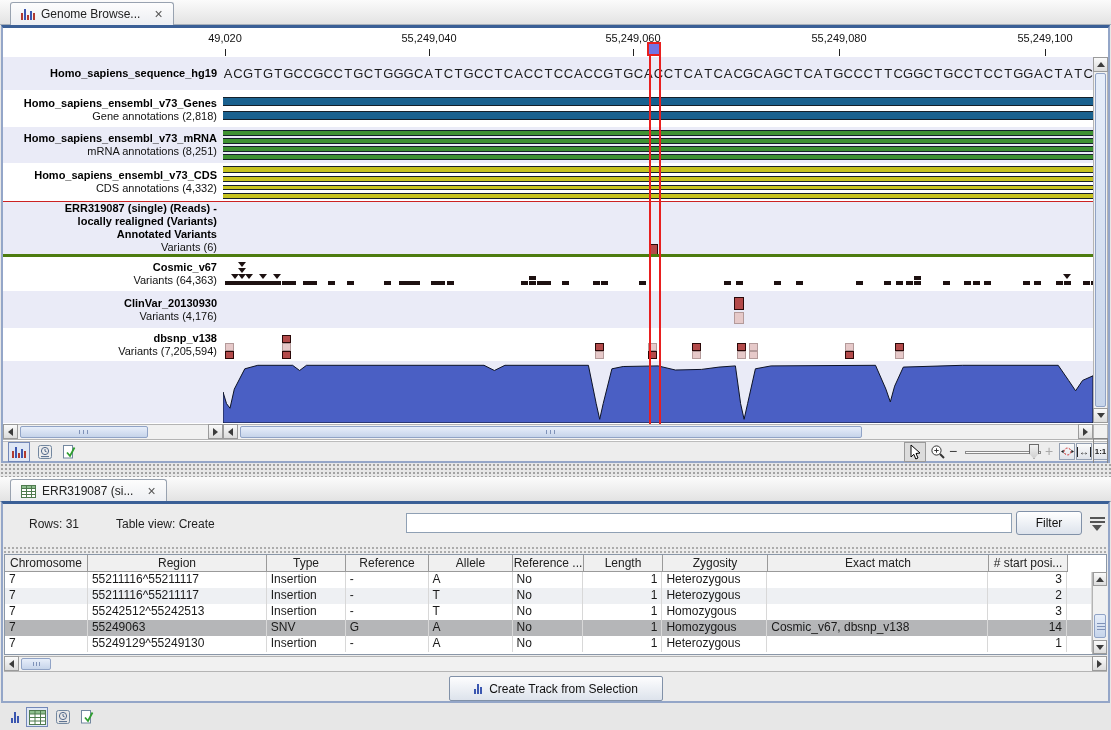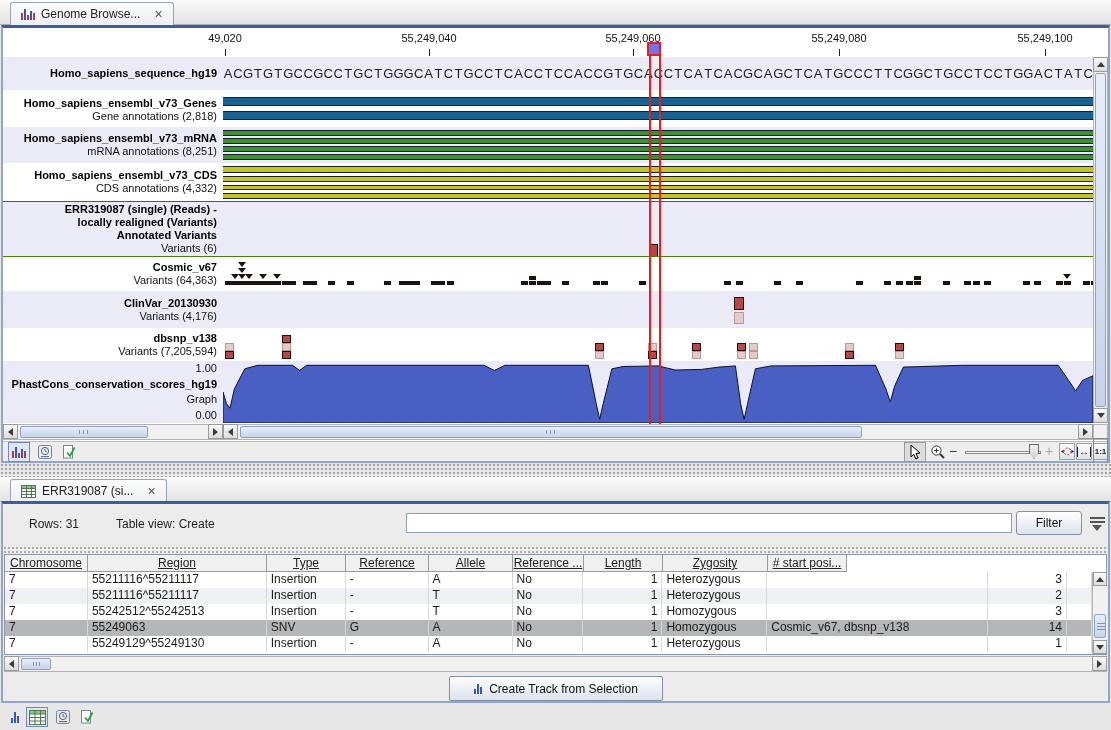--- a/index.html
+++ b/index.html
@@ -35,21 +35,21 @@
   .lavender { background:#eaebf7; }
   .white { background:#ffffff; }
   .tlabel { position:absolute; left:0; top:0; bottom:0; width:220px; display:flex; flex-direction:column;
             justify-content:center; align-items:flex-end; padding-right:6px; font-size:11px; line-height:13px; }
   .tname { font-weight:bold; color:#000; text-align:right; }
   .tsub { color:#111; text-align:right; }
   .tcontent { position:absolute; left:220px; top:0; bottom:0; width:870px; }
   .seq-row { display:flex; width:870px; height:100%; align-items:center; }
   .seq-base { flex:1; text-align:center; font-size:13px; color:#1c1c1c; }
   .featbar { position:absolute; left:0; width:870px; border-top:1px solid #15202a; border-bottom:1px solid #15202a; }
-  .err-border { border-top:1px solid #cc2222; border-bottom:1px solid #4d7c0f; }
+  .err-border { border-top:1px solid #cc2222; border-bottom:3px solid #4d7c0f; }
   .vmark { position:absolute; border:1px solid #2a0808; }
   .vdark { background:#b34a4a; }
   .vpink { background:#e6c9c9; border-color:#b39a9a; }
   .cmark { position:absolute; background:#1d1111; }
   .ctri  { position:absolute; width:0; height:0; border-left:4px solid transparent;
            border-right:4px solid transparent; border-top:5px solid #1d1111; }
 
   
   .sel-region { position:absolute; left:646px; top:27px; width:12px; height:370px;
                 border-left:2px solid #e81f1f; border-right:2px solid #e81f1f; }
@@ -89,21 +89,21 @@
   .filter-btn { position:absolute; left:1013px; top:7px; width:66px; height:24px;
                 background:linear-gradient(#ffffff,#dde3ec); border:1px solid #8191a8; border-radius:3px;
                 font-size:12px; color:#111; display:flex; align-items:center; justify-content:center; }
   .dotstrip { position:absolute; left:0; top:42px; width:1105px; height:8px;
               background-image:radial-gradient(#aaaaaa 0.7px, transparent 0.9px); background-size:4px 4px; }
 
   .vtable { position:absolute; left:1px; top:50px; width:1103px; height:101px; background:#fff;
             border:1px solid #8a97a8; }
   .thead { position:absolute; left:0; top:0; height:17px; display:flex; }
   .th { height:17px; background:#f0f0f0; border-right:1px solid #9a9a9a; border-bottom:1px solid #9a9a9a;
-        font-size:12px; color:#222; text-align:center; line-height:16px; overflow:hidden; white-space:nowrap;text-decoration:underline; }
+        font-size:12px; color:#222; text-align:center; line-height:16px; overflow:hidden; white-space:nowrap; }
   .trowline { position:absolute; left:0; height:16px; display:flex; }
   .td { height:16px; font-size:12px; color:#1a1a1a; padding:0 4px; line-height:15px; overflow:hidden;
         white-space:nowrap; border-right:1px solid #d8d8d8; }
 
   .create-btn { position:absolute; left:446px; top:172px; width:214px; height:25px;
                 background:linear-gradient(#fdfdfe,#dde3ec); border:1px solid #8191a8; border-radius:2px;
                 display:flex; align-items:center; justify-content:center; gap:7px; font-size:12px; color:#111; }
 
   .bottom-icons { position:absolute; left:0; top:705px; width:1111px; height:25px; background:#e7e7e7; }
 
@@ -381,26 +381,20 @@
             <div class="vmark vpink" style="left: 514px; top: 23px; width: 9px; height: 8px;"></div>
             <div class="vmark vpink" style="left: 526px; top: 15px; width: 9px; height: 8px;"></div>
             <div class="vmark vpink" style="left: 526px; top: 23px; width: 9px; height: 8px;"></div>
             <div class="vmark vpink" style="left: 622px; top: 15px; width: 9px; height: 8px;"></div>
             <div class="vmark vdark" style="left: 622px; top: 23px; width: 9px; height: 8px;"></div>
             <div class="vmark vdark" style="left: 672px; top: 15px; width: 9px; height: 8px;"></div>
             <div class="vmark vpink" style="left: 672px; top: 23px; width: 9px; height: 8px;"></div>
           </div>
         </div>
         <div class="trow lavender" style="top: 333px; height: 62px;">
-          <div class="tlabel" style="justify-content: space-between; padding: 1px 6px 1px 0px;">
-            <div class="tsub">1.00</div>
-            <div class="tname">PhastCons_conservation_scores_hg19</div>
-            <div class="tsub">Graph</div>
-            <div class="tsub">0.00</div>
-          </div>
           <div class="tcontent"><svg width="870" height="62" viewBox="0 0 870 62">
       <path d="M0,62 L0,31 L0.0,31.0 L3.5,42.6 L7.0,47.2 L11.3,28.1 L21.8,7.8 L34.8,4.3 L69.6,4.3 L76.6,9.5 L83.5,4.3 L261.0,4.3 L271.4,9.5 L281.9,4.3 L365.4,4.3 L373.2,42.6 L376.7,58.3 L380.2,42.6 L388.9,7.8 L400.2,5.5 L435.0,4.9 L452.4,9.0 L478.5,8.4 L495.9,6.1 L512.4,4.9 L517.6,42.6 L521.1,58.3 L524.6,42.6 L532.4,7.8 L548.1,4.9 L652.5,4.3 L662.9,28.1 L667.3,40.9 L671.6,25.2 L680.3,6.1 L739.5,4.3 L835.2,4.3 L845.6,19.4 L852.6,29.8 L859.6,19.4 L870.0,14.8 L870,62 Z" fill="#4a5fc4" stroke="#0d1326" stroke-width="1"></path>
             </svg></div>
         </div>
       </div>
 
     <div class="sbar" style="left:1090px;top:29px;width:15px;height:366px">
       <div class="sbtn" style="left:-1px;top:-1px;height:15px">
           <span class="tri tri-u"></span>
         </div>
@@ -533,20 +527,21 @@
     <div class="vtable">
       <div class="thead" id="thead">
           <div class="th" style="width: 83px;">Chromosome</div>
           <div class="th" style="width: 179px;">Region</div>
           <div class="th" style="width: 79px;">Type</div>
           <div class="th" style="width: 83px;">Reference</div>
           <div class="th" style="width: 84px;">Allele</div>
           <div class="th" style="width: 71px;">Reference ...</div>
           <div class="th" style="width: 79px;">Length</div>
           <div class="th" style="width: 105px;">Zygosity</div>
+          <div class="th" style="width: 221px;">Exact match</div>
           <div class="th" style="width: 79px;"># start posi...</div>
           <div class="th" style="width: 25px; margin-top: 44px;"># en</div>
         </div>
       <div id="tbody">
           <div class="trowline" style="top: 17px; width: 1087px; background: rgb(255, 255, 255);">
             <div class="td" style="width: 83px; text-align: left;">7</div>
             <div class="td" style="width: 179px; text-align: left;">55211116^55211117</div>
             <div class="td" style="width: 79px; text-align: left;">Insertion</div>
             <div class="td" style="width: 83px; text-align: left;">-</div>
             <div class="td" style="width: 84px; text-align: left;">A</div>

